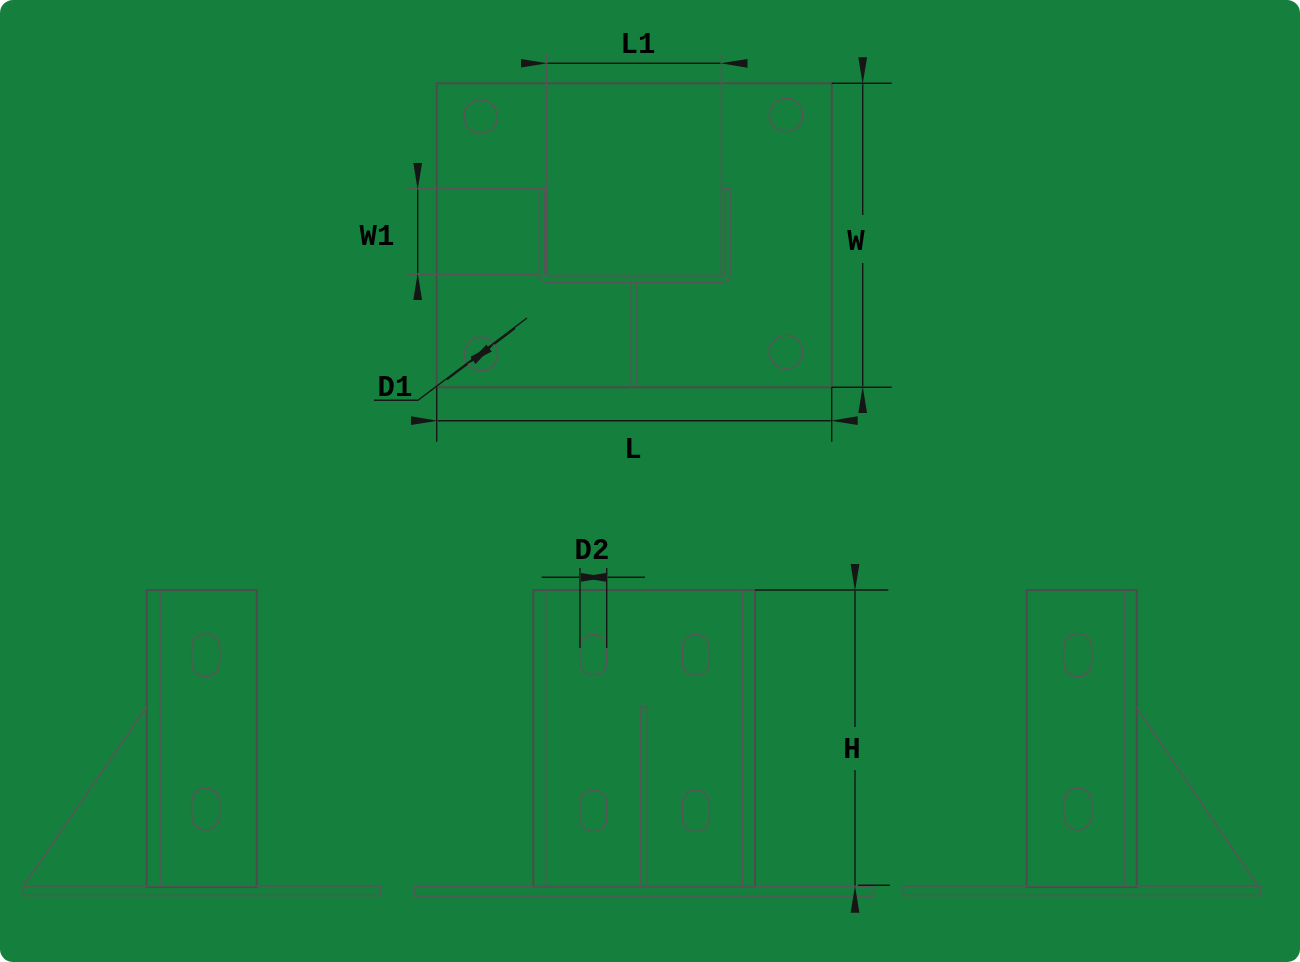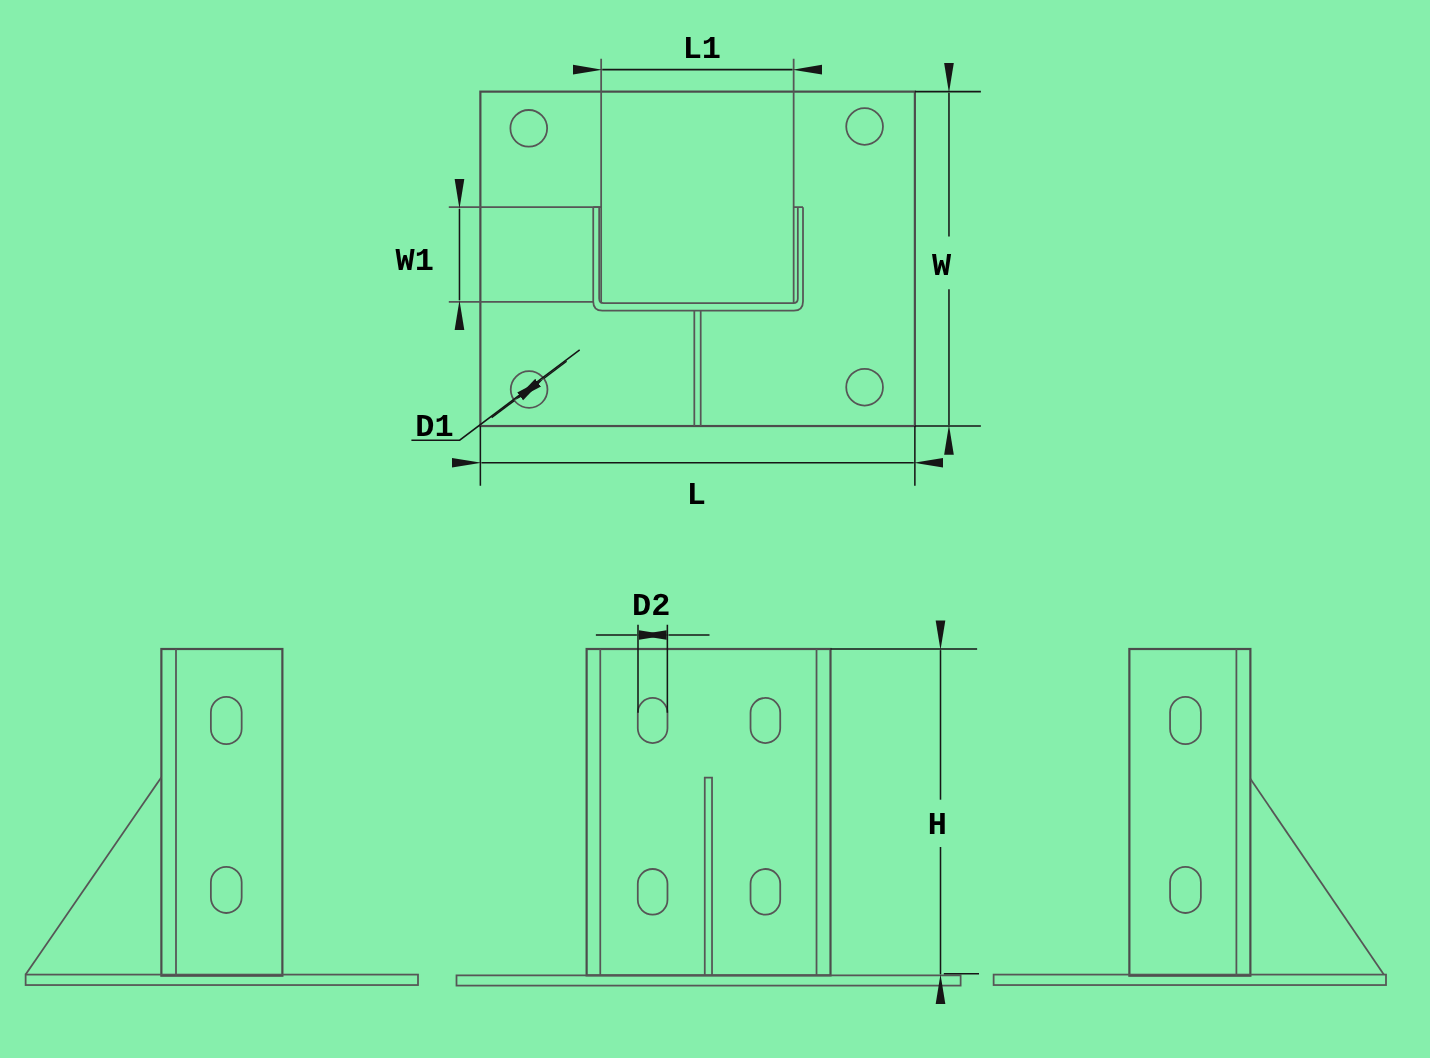--- a/index.html
+++ b/index.html
@@ -7,21 +7,22 @@
     padding: 0;
     width: 1300px;
     height: 962px;
     background: #ffffff;
     overflow: hidden;
   }
   #stage {
     position: relative;
     width: 1300px;
     height: 962px;
-    background: #86efac;
+    background: #15803d;
+    border-radius: 13px;
   }
   svg { display: block; }
   .geo {
     fill: none;
     stroke: #4c4c4c;
     stroke-width: 2;
   }
   .geo-thin {
     fill: none;
     stroke: #565656;

